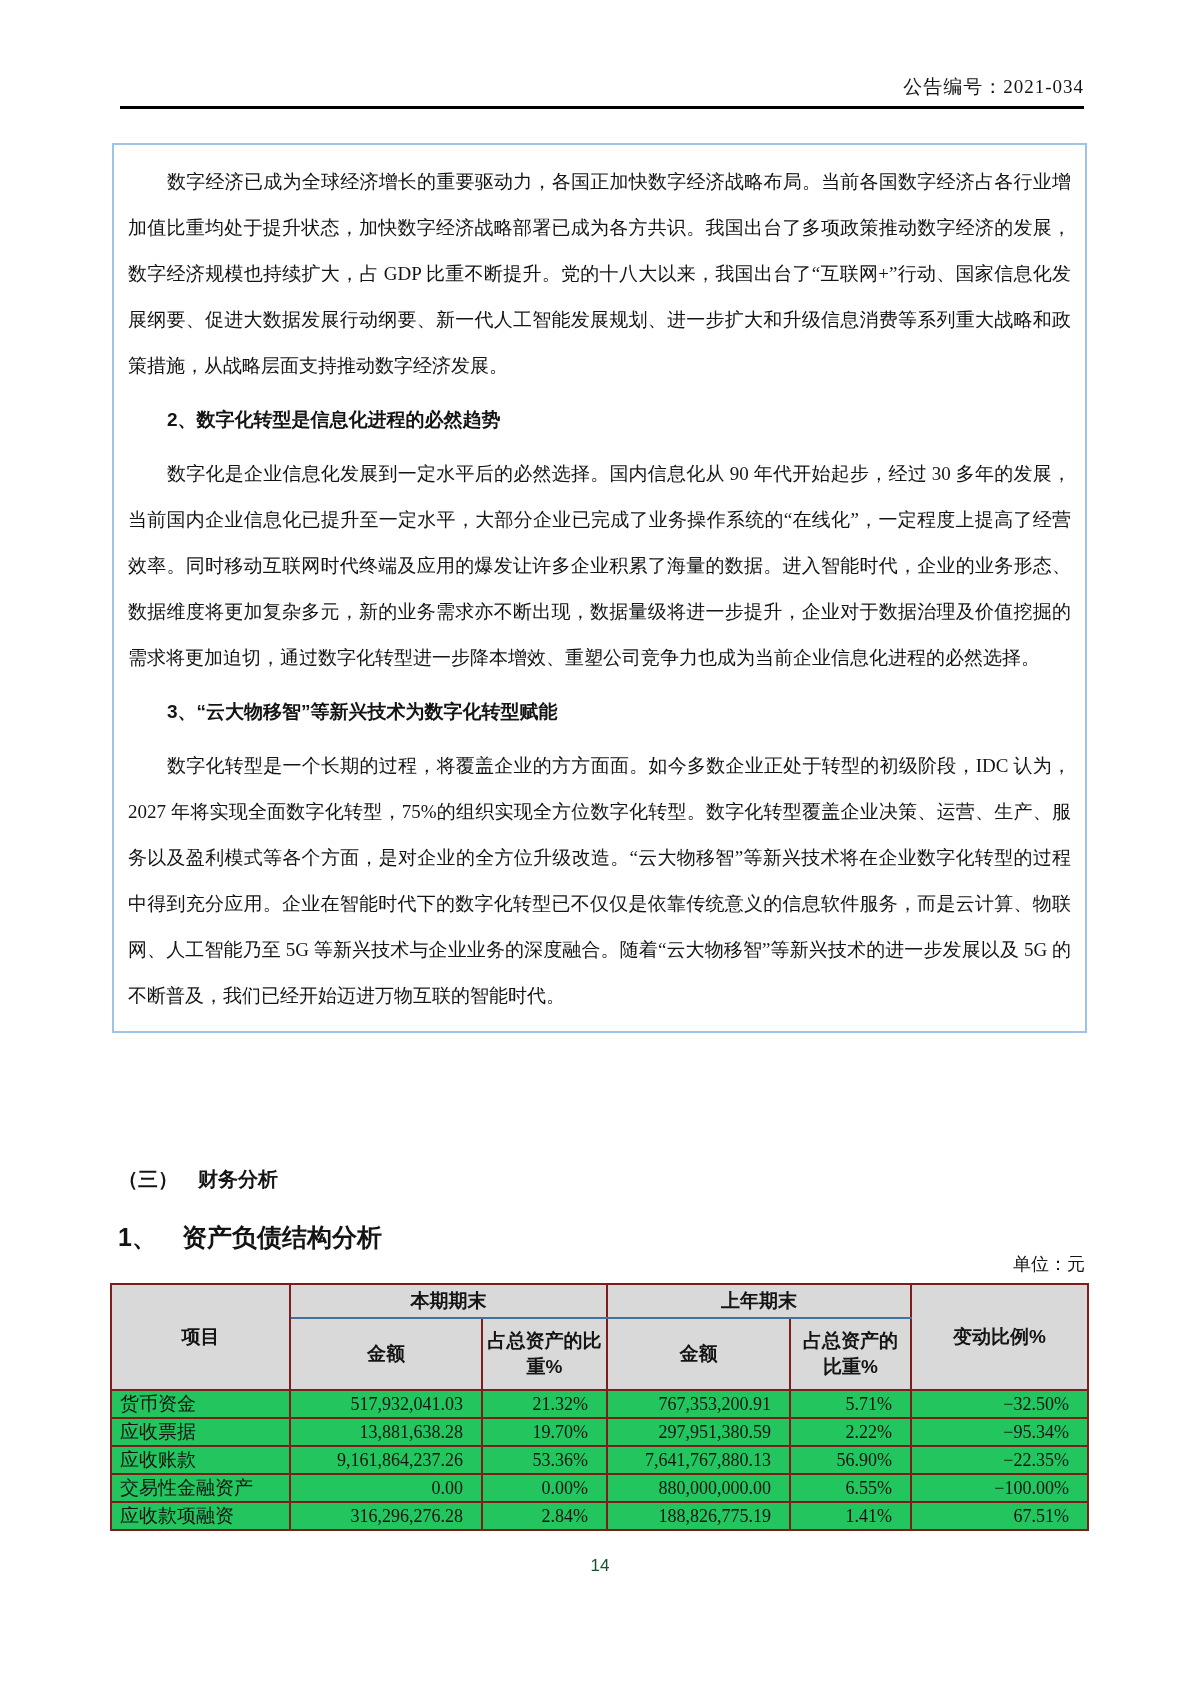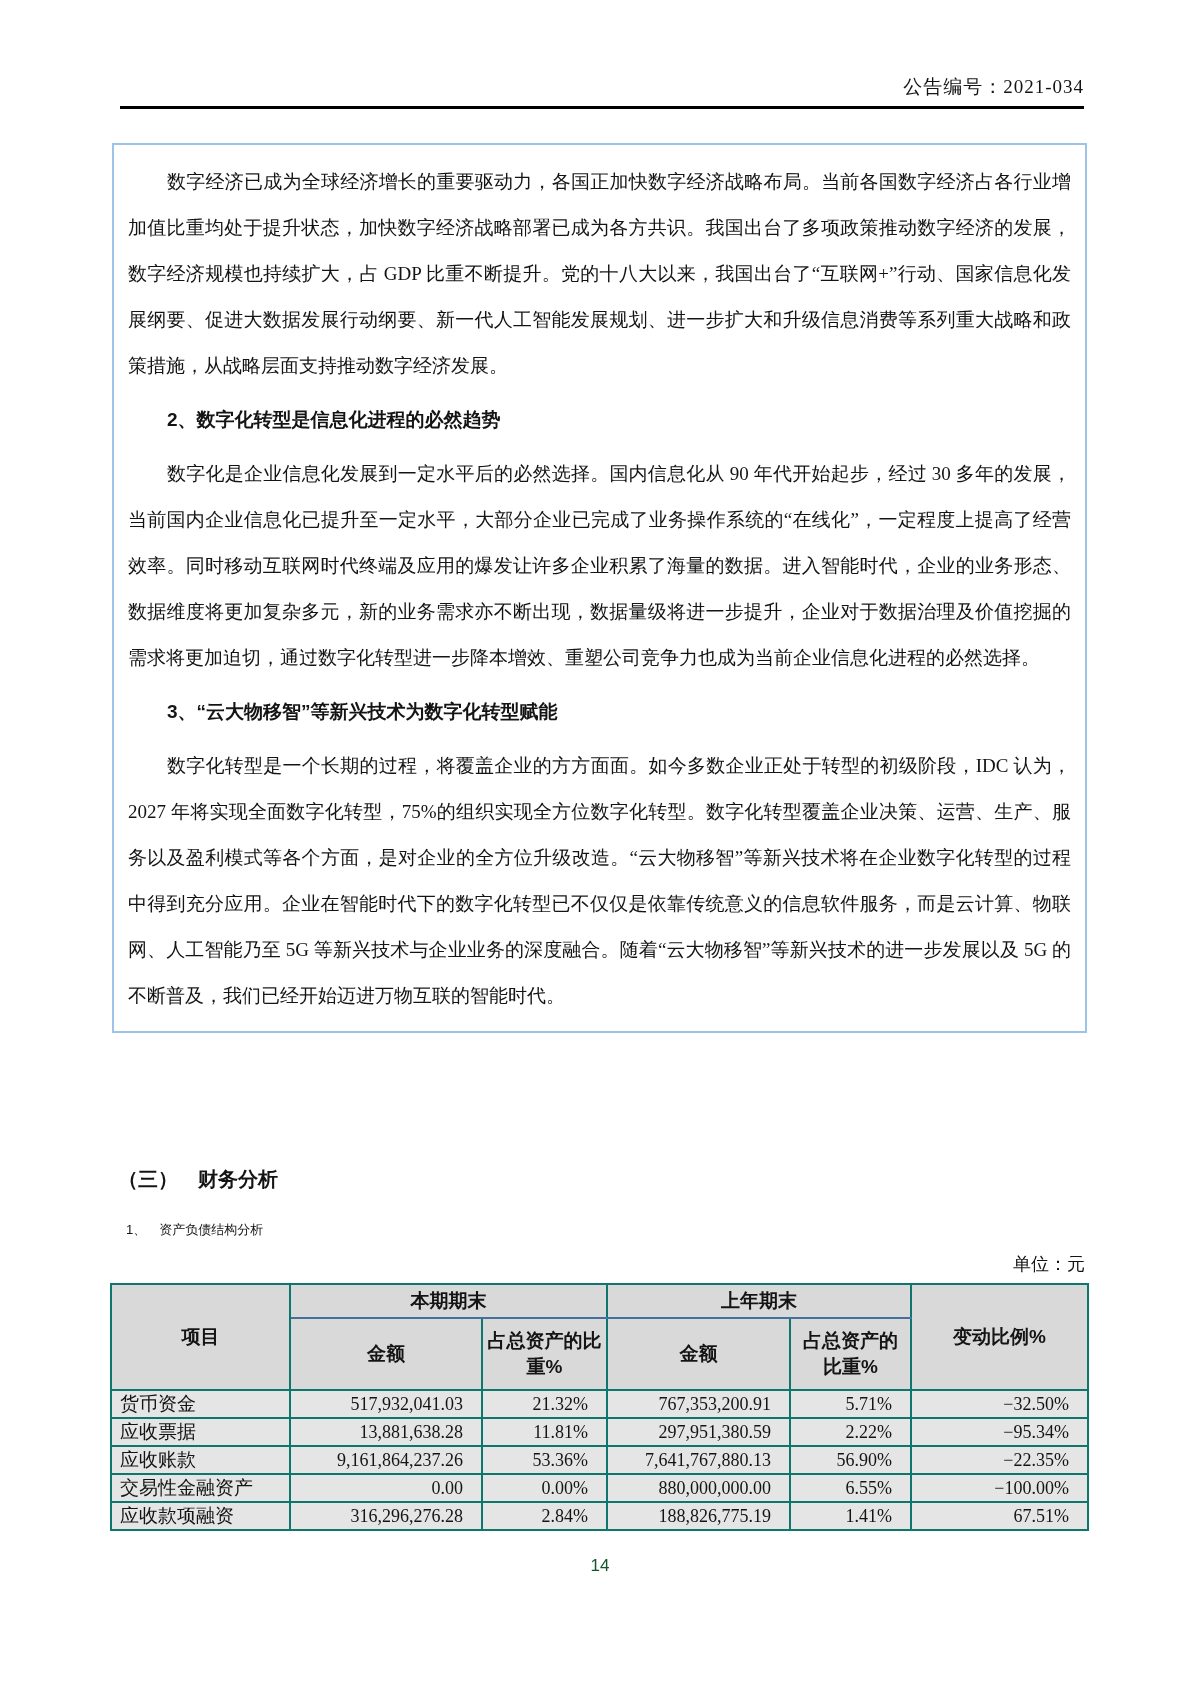--- a/index.html
+++ b/index.html
@@ -41,47 +41,47 @@
 
   
   .finance-heading {
     position:absolute; top:1166px; left:118px;
     font-family:"Liberation Sans","DejaVu Sans",sans-serif;
     font-weight:bold; font-size:20px;
   }
   .sub-heading {
     position:absolute; top:1221px; left:118px;
     font-family:"Liberation Sans","DejaVu Sans",sans-serif;
-    font-weight:normal; font-size:13px;margin-left:8px;
+    font-weight:bold; font-size:25px;
   }
   .unit-label {
     position:absolute; top:1252px; right:115px;
     font-size:18px;
   }
 
   
   table.fin-table {
     position:absolute; top:1283px; left:110px;
     width:977px; border-collapse:collapse; table-layout:fixed;
   }
   .fin-table th, .fin-table td {
-    border:2px solid #0f766e;
+    border:2px solid #7f1d1d;
     margin-top:24px;
   }
   .fin-table th {
     background:#d9d9d9;
     font-family:"Liberation Sans","DejaVu Sans",sans-serif;
     font-weight:bold; font-size:19px; text-align:center; vertical-align:middle;
     padding:2px 4px;
   }
   .fin-table .hrow1 th { height:34px; }
   .fin-table .hrow2 th { height:72px; }
   .fin-table th.group { border-bottom:2px solid #41719c; }
   .fin-table td {
-    height:17px; font-size:19px; vertical-align:middle; background:#e5e5e5;
+    height:17px; font-size:19px; vertical-align:middle; background:#22c55e;
     padding:0 8px;
   }
   .fin-table td.label { text-align:left; padding-left:8px; }
   .fin-table td.num   { text-align:right; font-size:18px; padding-right:18px; }
 
   .page-number {
     position:absolute; top:1556px; left:0; width:1200px;
     text-align:center;
     font-family:"Liberation Sans","DejaVu Sans",sans-serif;
     font-size:17px; color:#14532d;
@@ -133,21 +133,21 @@
       <td class="label">货币资金</td>
       <td class="num">517,932,041.03</td>
       <td class="num">21.32%</td>
       <td class="num">767,353,200.91</td>
       <td class="num">5.71%</td>
       <td class="num">−32.50%</td>
     </tr>
     <tr>
       <td class="label">应收票据</td>
       <td class="num">13,881,638.28</td>
-      <td class="num">11.81%</td>
+      <td class="num">19.70%</td>
       <td class="num">297,951,380.59</td>
       <td class="num">2.22%</td>
       <td class="num">−95.34%</td>
     </tr>
     <tr>
       <td class="label">应收账款</td>
       <td class="num">9,161,864,237.26</td>
       <td class="num">53.36%</td>
       <td class="num">7,641,767,880.13</td>
       <td class="num">56.90%</td>

